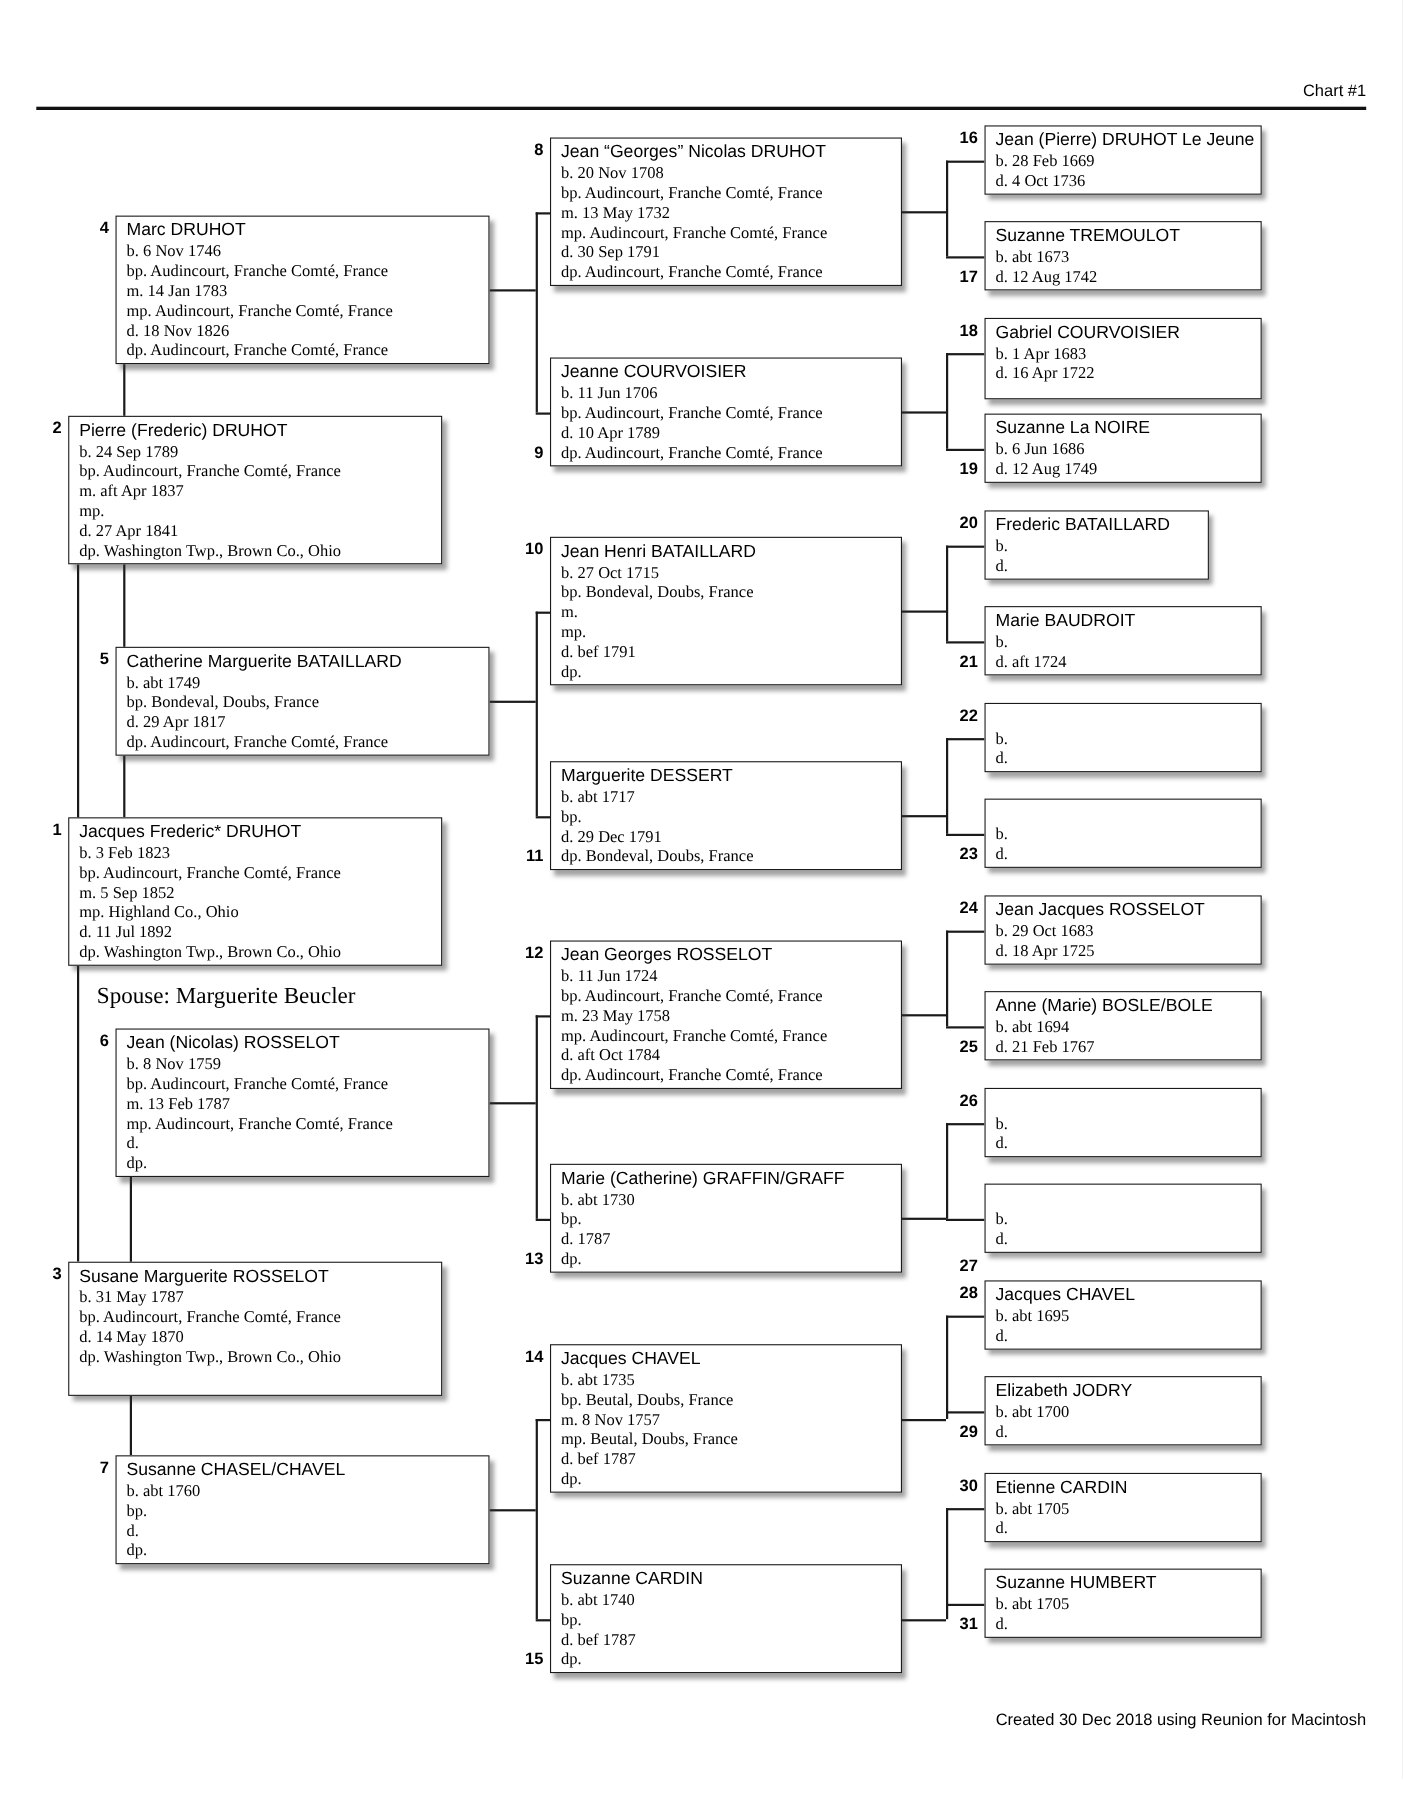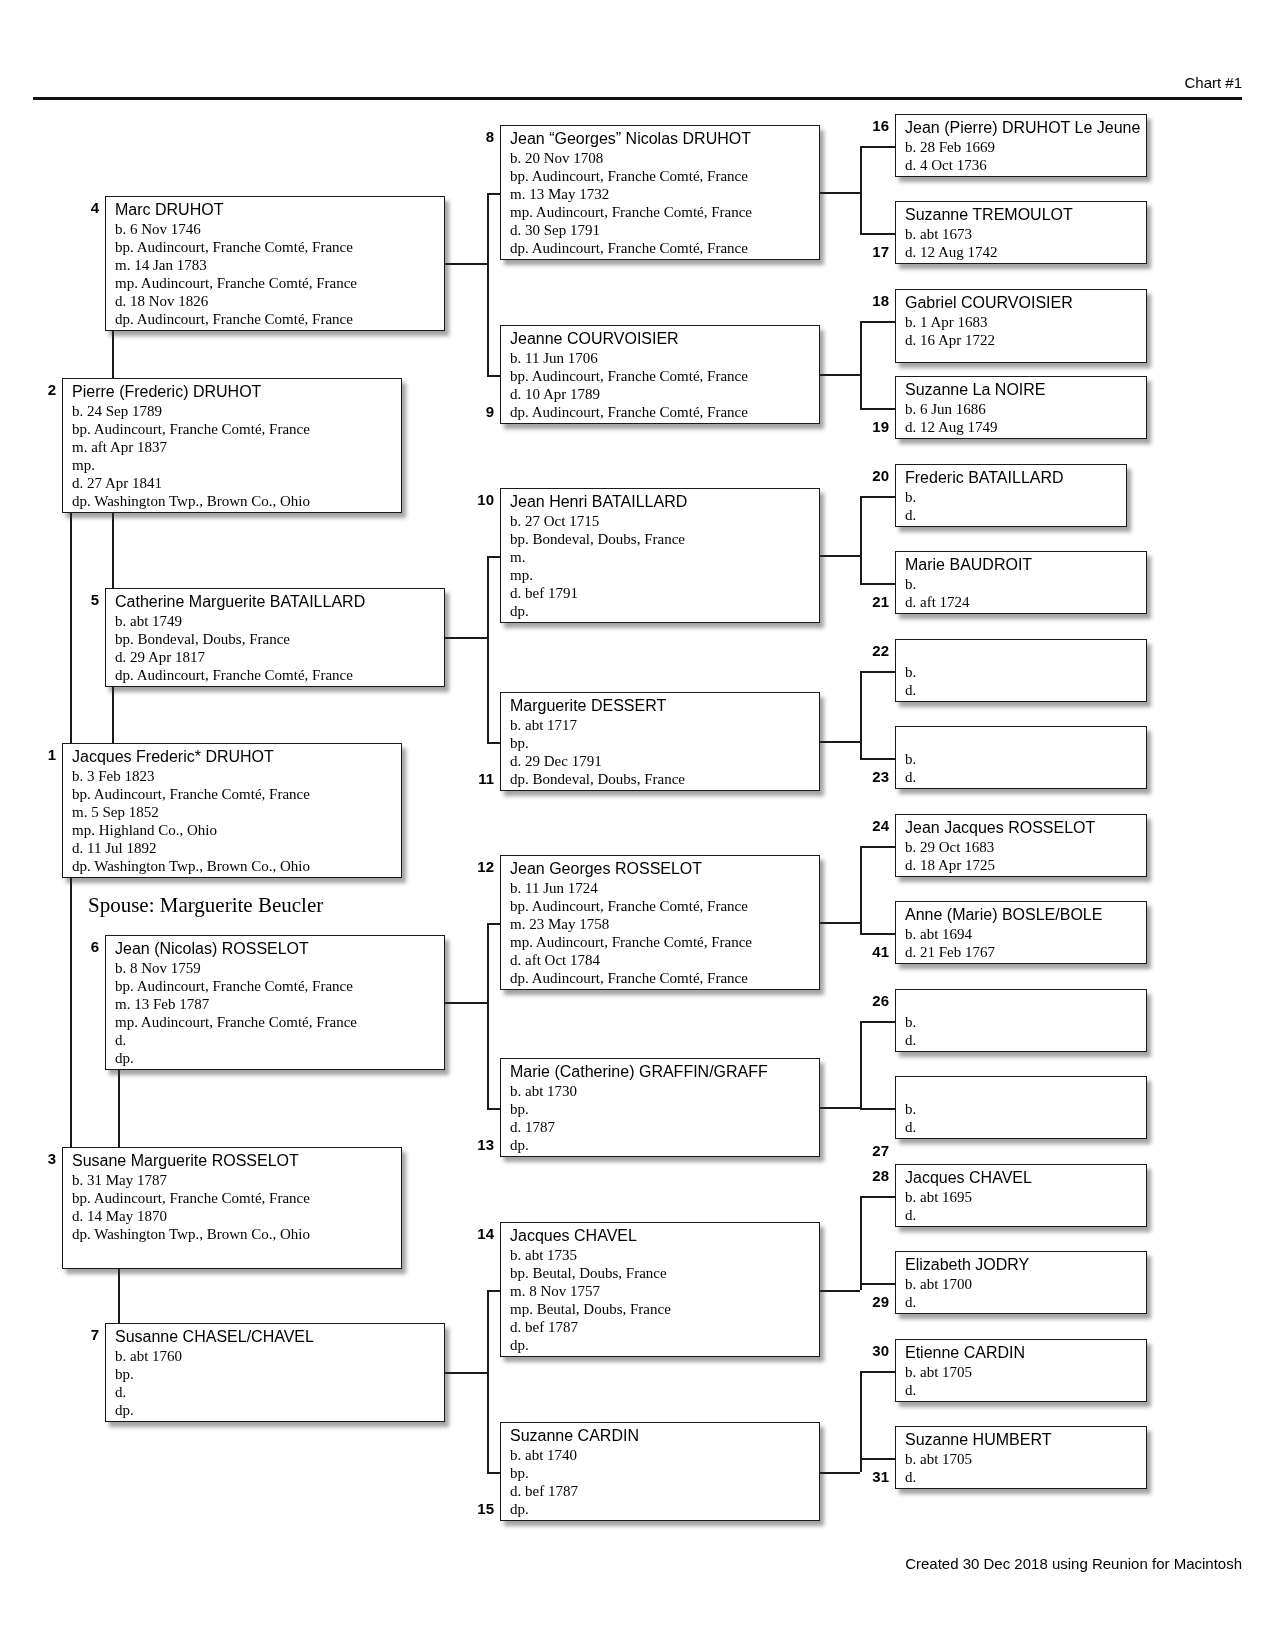--- a/index.html
+++ b/index.html
@@ -189,21 +189,21 @@
         <div class="pline">b. 1 Apr 1683</div>
         <div class="pline">d. 16 Apr 1722</div>
       </div>
       <div class="pnum" style="left: 855px; top: 292px;">18</div>
       <div class="pbox" style="left: 895px; top: 376px; width: 252px; height: 63px;">
         <div class="pname">Suzanne La NOIRE</div>
         <div class="pline">b. 6 Jun 1686</div>
         <div class="pline">d. 12 Aug 1749</div>
       </div>
       <div class="pnum" style="left: 855px; top: 418px;">19</div>
-      <div class="pbox" style="left: 895px; top: 464px; width: 232px; height: 63px;">
+      <div class="pbox" style="left: 895px; top: 464px; width: 204px; height: 63px;">
         <div class="pname">Frederic BATAILLARD</div>
         <div class="pline">b.</div>
         <div class="pline">d.</div>
       </div>
       <div class="pnum" style="left: 855px; top: 467px;">20</div>
       <div class="pbox" style="left: 895px; top: 551px; width: 252px; height: 63px;">
         <div class="pname">Marie BAUDROIT</div>
         <div class="pline">b.</div>
         <div class="pline">d. aft 1724</div>
       </div>
@@ -224,21 +224,21 @@
         <div class="pname">Jean Jacques ROSSELOT</div>
         <div class="pline">b. 29 Oct 1683</div>
         <div class="pline">d. 18 Apr 1725</div>
       </div>
       <div class="pnum" style="left: 855px; top: 817px;">24</div>
       <div class="pbox" style="left: 895px; top: 901px; width: 252px; height: 63px;">
         <div class="pname">Anne (Marie) BOSLE/BOLE</div>
         <div class="pline">b. abt 1694</div>
         <div class="pline">d. 21 Feb 1767</div>
       </div>
-      <div class="pnum" style="left: 855px; top: 943px;">41</div>
+      <div class="pnum" style="left: 855px; top: 943px;">25</div>
       <div class="pbox" style="left: 895px; top: 989px; width: 252px; height: 63px;">
         <div class="pname"></div>
         <div class="pline">b.</div>
         <div class="pline">d.</div>
       </div>
       <div class="pnum" style="left: 855px; top: 992px;">26</div>
       <div class="pbox" style="left: 895px; top: 1076px; width: 252px; height: 63px;">
         <div class="pname"></div>
         <div class="pline">b.</div>
         <div class="pline">d.</div>

